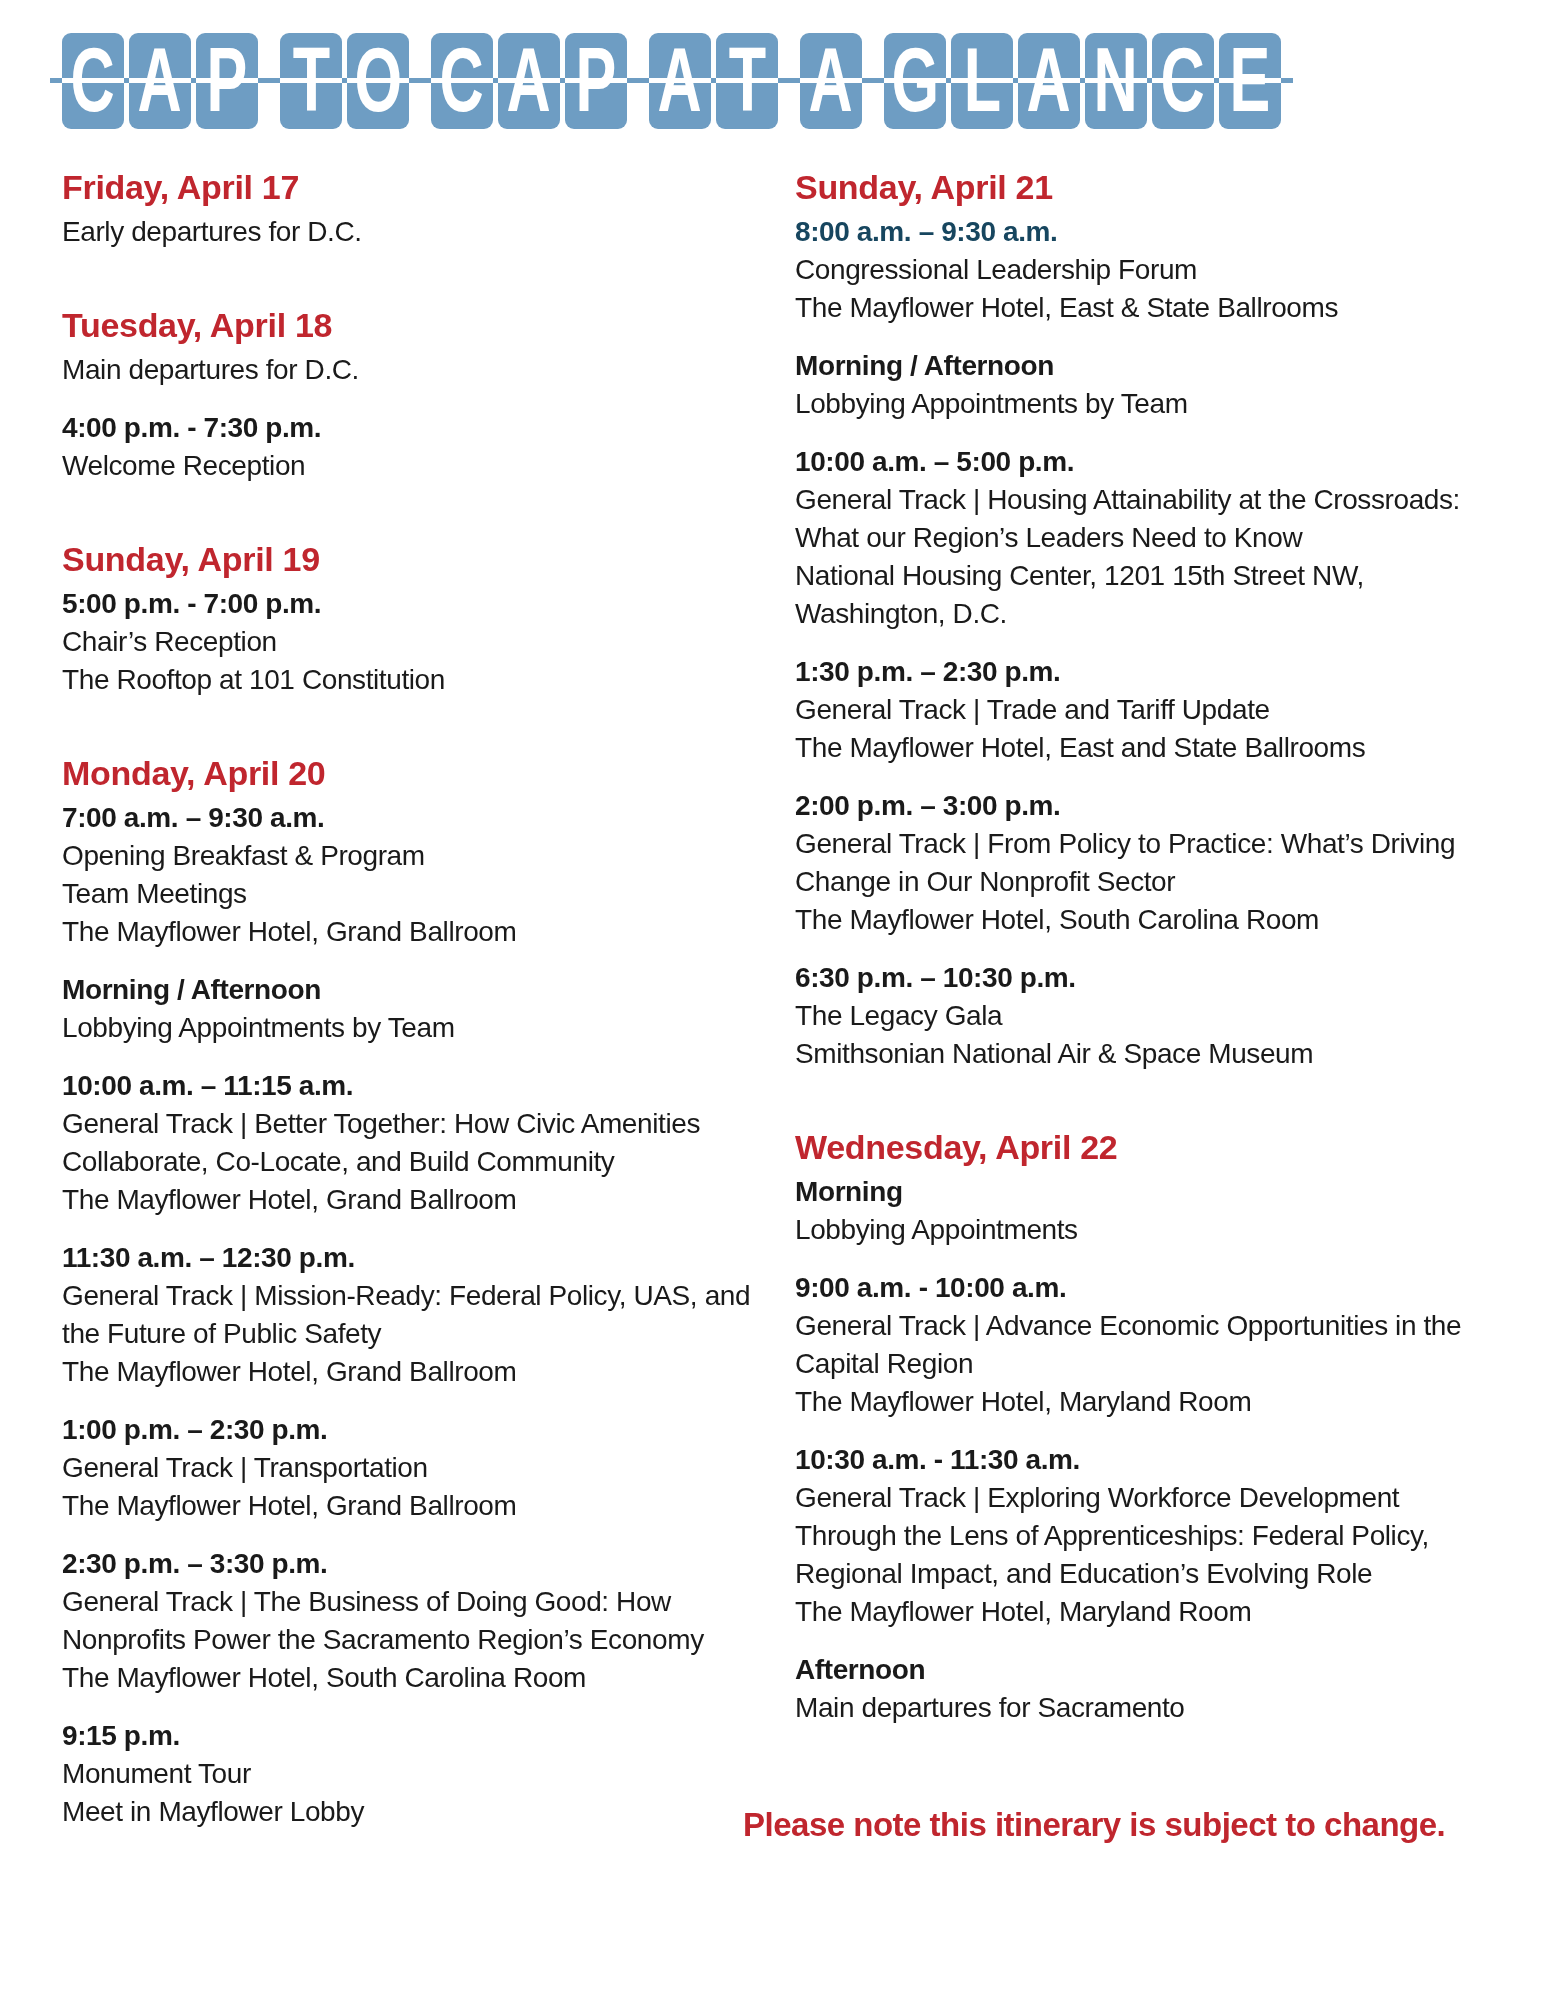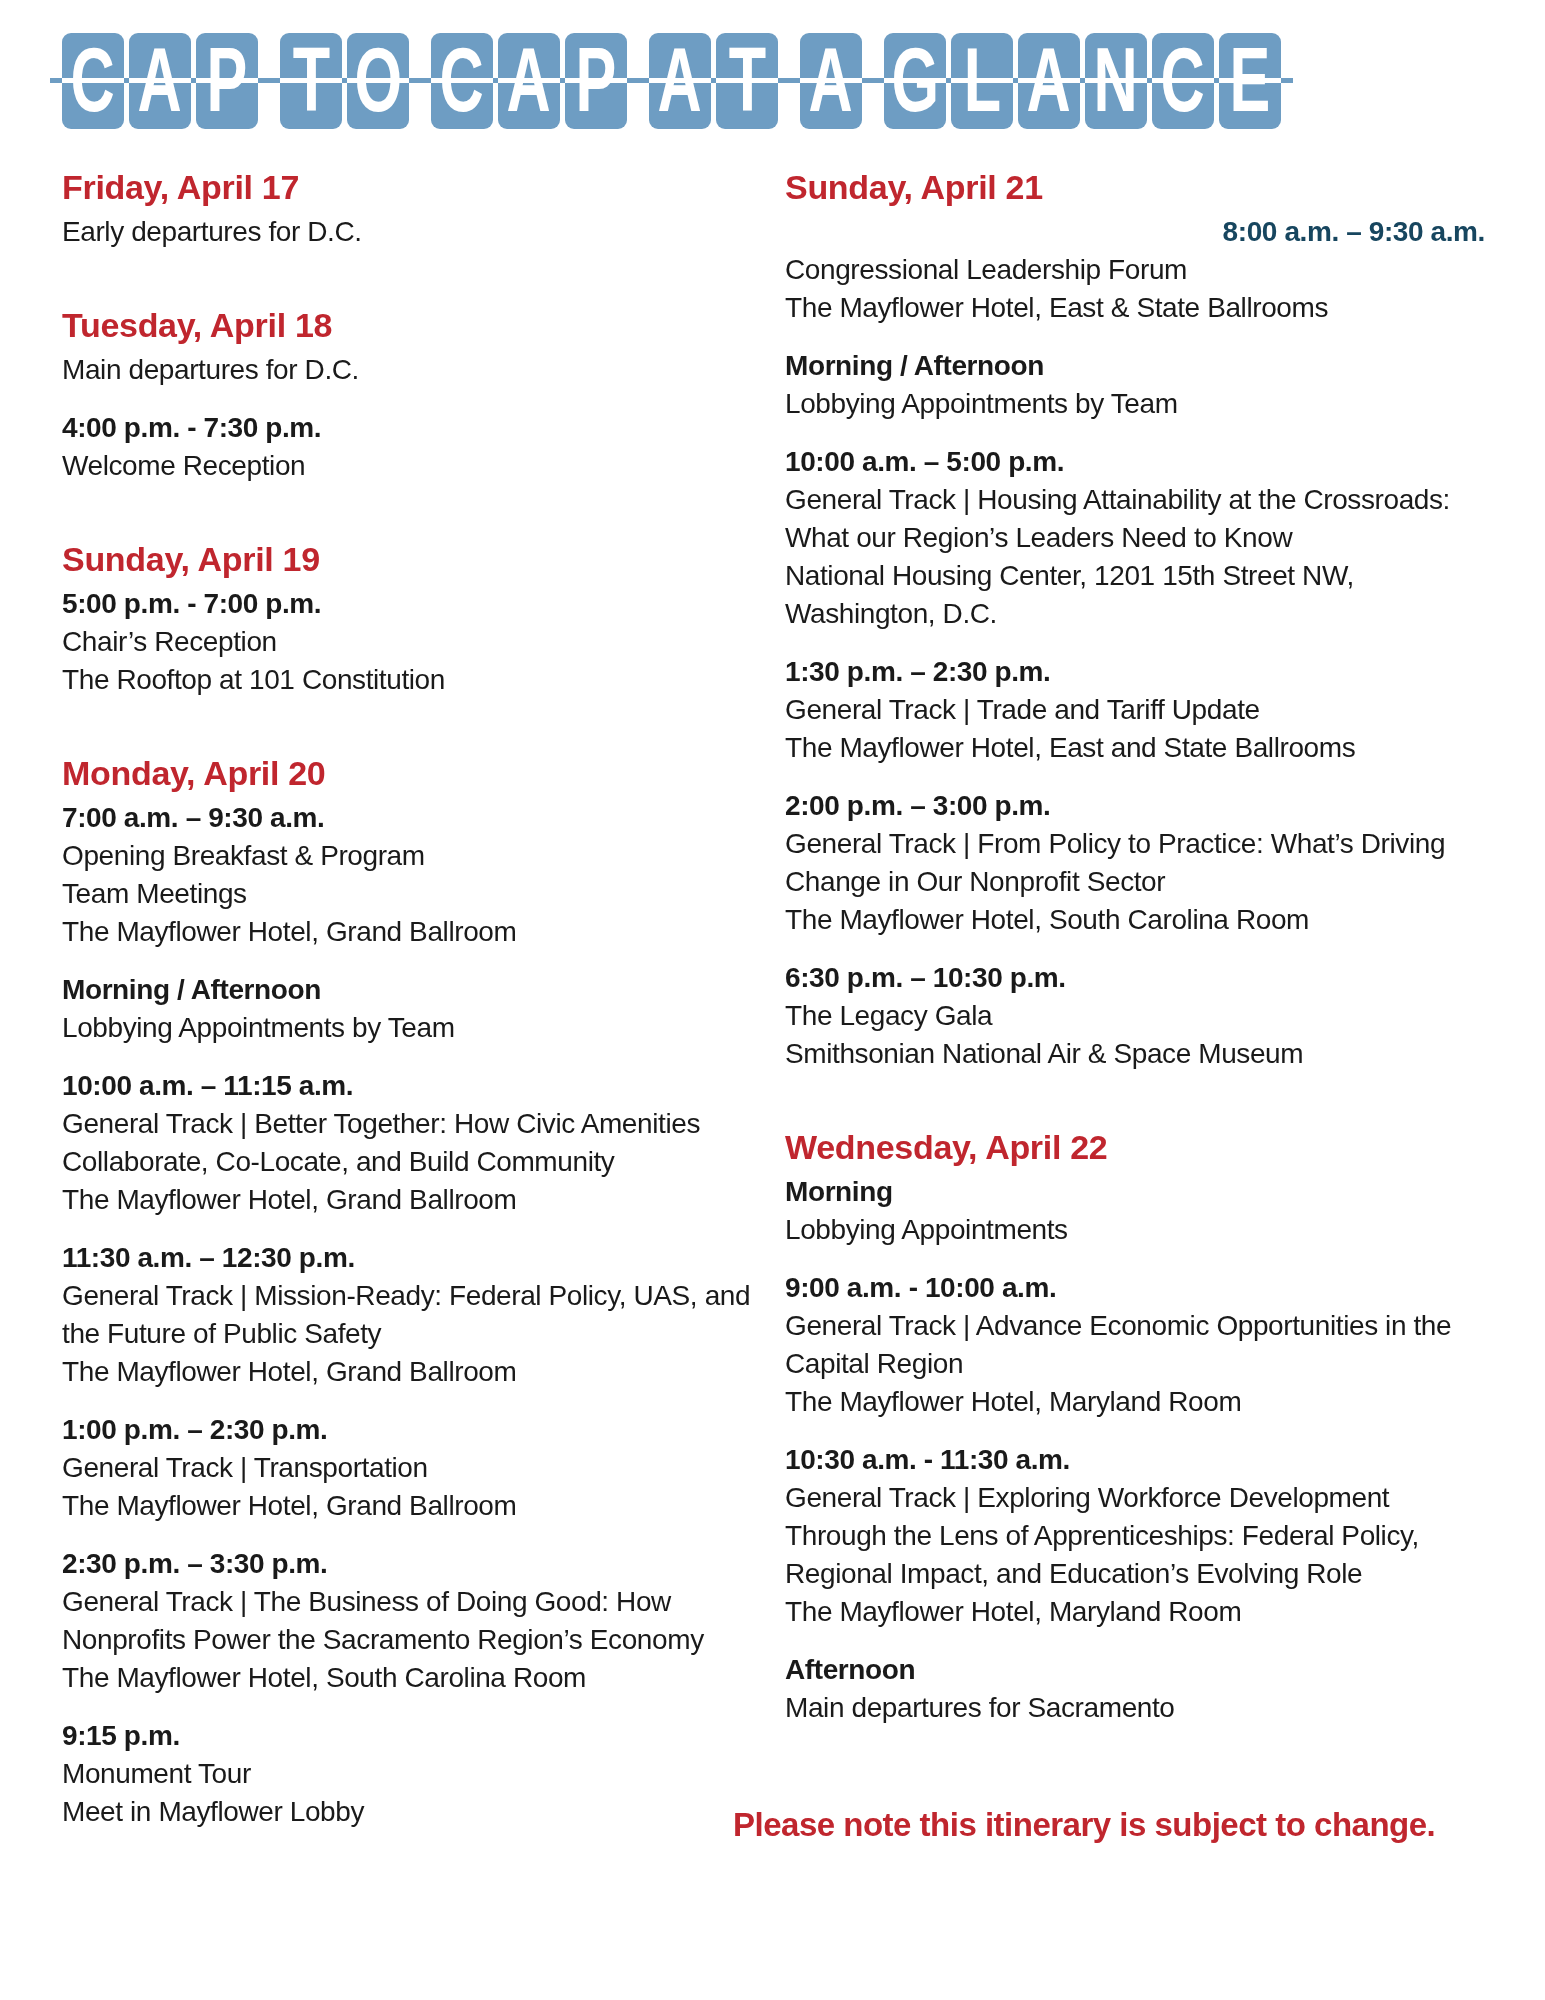--- a/index.html
+++ b/index.html
@@ -38,34 +38,34 @@
     background:#ffffff;z-index:2;
   }
   .pin{
     position:absolute;top:50%;margin-top:-3px;height:5px;width:12px;
     background:var(--tile);z-index:1;
   }
   .pin.l{left:-12px;}
   .pin.r{right:-12px;}
 
   
-  #cols{display:flex;gap:23px;margin-top:36px;}
+  #cols{display:flex;gap:33px;margin-top:36px;}
   .col{width:700px;flex:0 0 700px;}
   .group{margin-top:52px;}
   .group:first-child{margin-top:0;}
   .day{
     color:var(--red);font-weight:bold;
     font-size:34px;line-height:44px;letter-spacing:-0.3px;
     margin:0 0 4px 0;
   }
   .block{margin-top:20px;}
   .group > div.block:first-of-type{margin-top:0;}
   .line{font-size:28px;line-height:38px;letter-spacing:-0.4px;}
   .line.b{font-weight:bold;}
-  .line.t{font-weight:bold;color:var(--timeblue);text-align:right;}
+  .line.t{font-weight:bold;color:var(--timeblue);}
 
   
   .note{
     color:var(--red);font-weight:bold;
     font-size:33px;line-height:44px;letter-spacing:-0.5px;
     margin-top:76px;margin-left:-52px;
     white-space:nowrap;
   }
 </style>
 </head>

